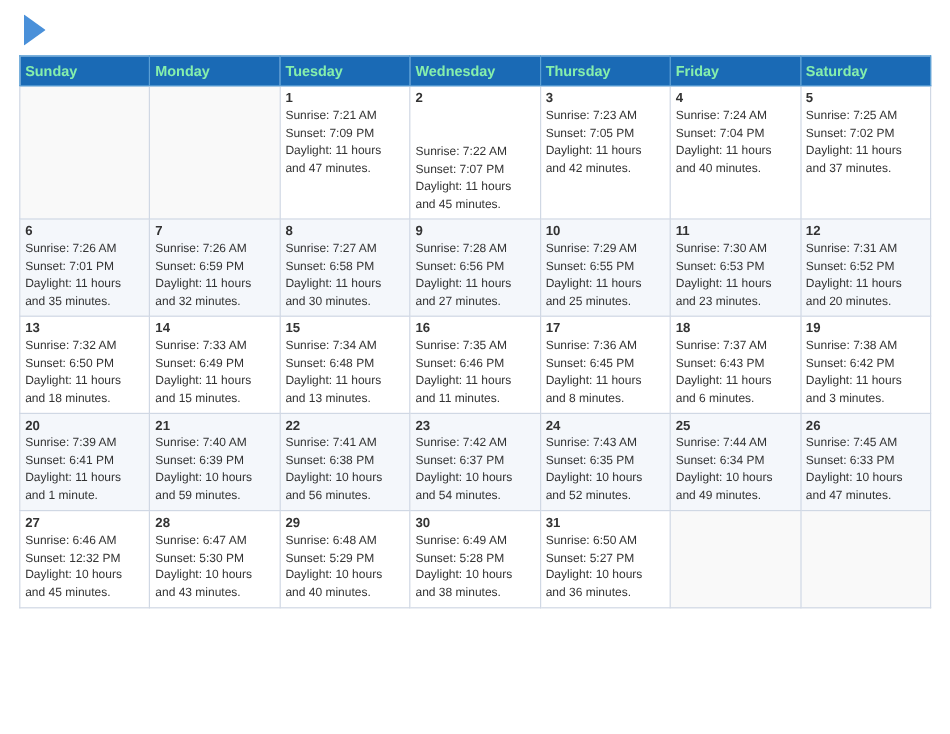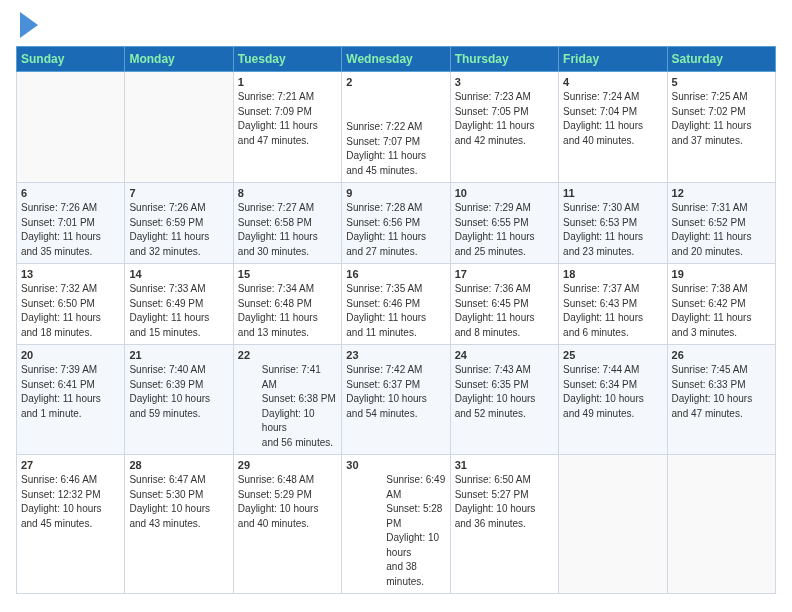--- a/index.html
+++ b/index.html
@@ -269,21 +269,21 @@
         </td>
         <td>
           <span class="day-number">21</span>
           <div class="day-info" style="white-space: pre-line;">Sunrise: 7:40 AM
 Sunset: 6:39 PM
 Daylight: 10 hours
 and 59 minutes.</div>
         </td>
         <td>
           <span class="day-number">22</span>
-          <div class="day-info" style="white-space: pre-line; margin-left: 24px;">Sunrise: 7:41 AM
+          <div class="day-info" style="white-space: pre-line;">Sunrise: 7:41 AM
 Sunset: 6:38 PM
 Daylight: 10 hours
 and 56 minutes.</div>
         </td>
         <td>
           <span class="day-number">23</span>
           <div class="day-info" style="white-space: pre-line;">Sunrise: 7:42 AM
 Sunset: 6:37 PM
 Daylight: 10 hours
 and 54 minutes.</div>
@@ -327,21 +327,21 @@
         </td>
         <td>
           <span class="day-number">29</span>
           <div class="day-info" style="white-space: pre-line;">Sunrise: 6:48 AM
 Sunset: 5:29 PM
 Daylight: 10 hours
 and 40 minutes.</div>
         </td>
         <td>
           <span class="day-number">30</span>
-          <div class="day-info" style="white-space: pre-line; margin-left: 40px;">Sunrise: 6:49 AM
+          <div class="day-info" style="white-space: pre-line;">Sunrise: 6:49 AM
 Sunset: 5:28 PM
 Daylight: 10 hours
 and 38 minutes.</div>
         </td>
         <td>
           <span class="day-number">31</span>
           <div class="day-info" style="white-space: pre-line;">Sunrise: 6:50 AM
 Sunset: 5:27 PM
 Daylight: 10 hours
 and 36 minutes.</div>

